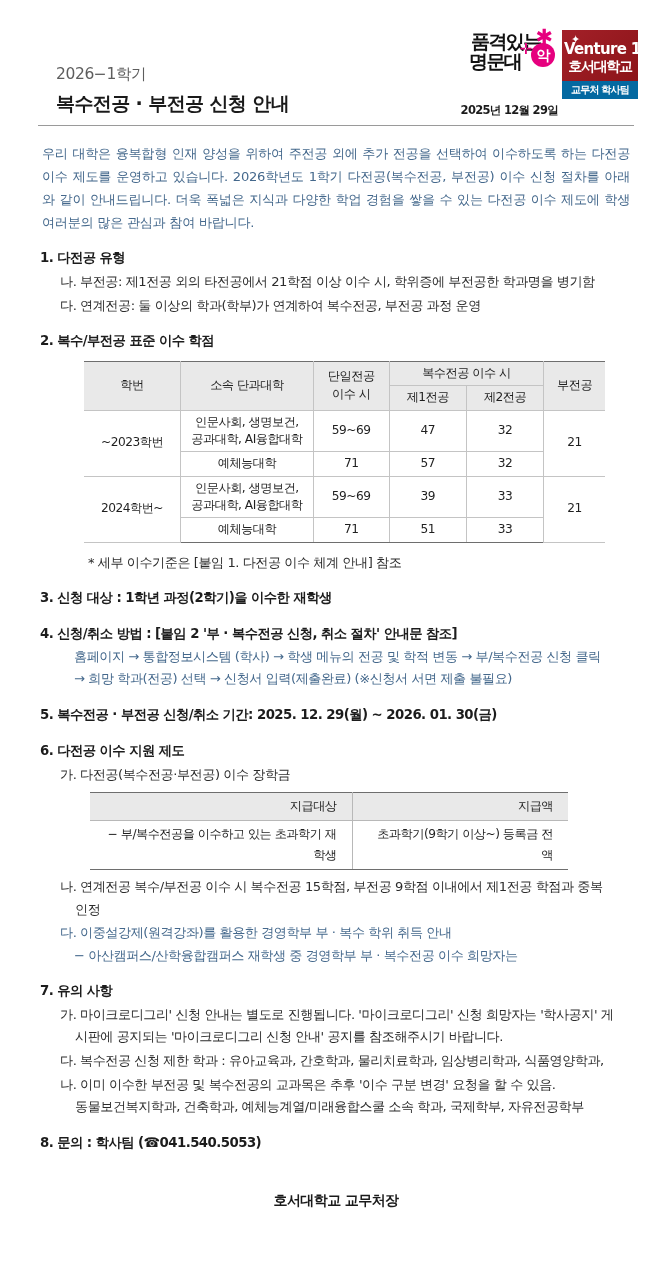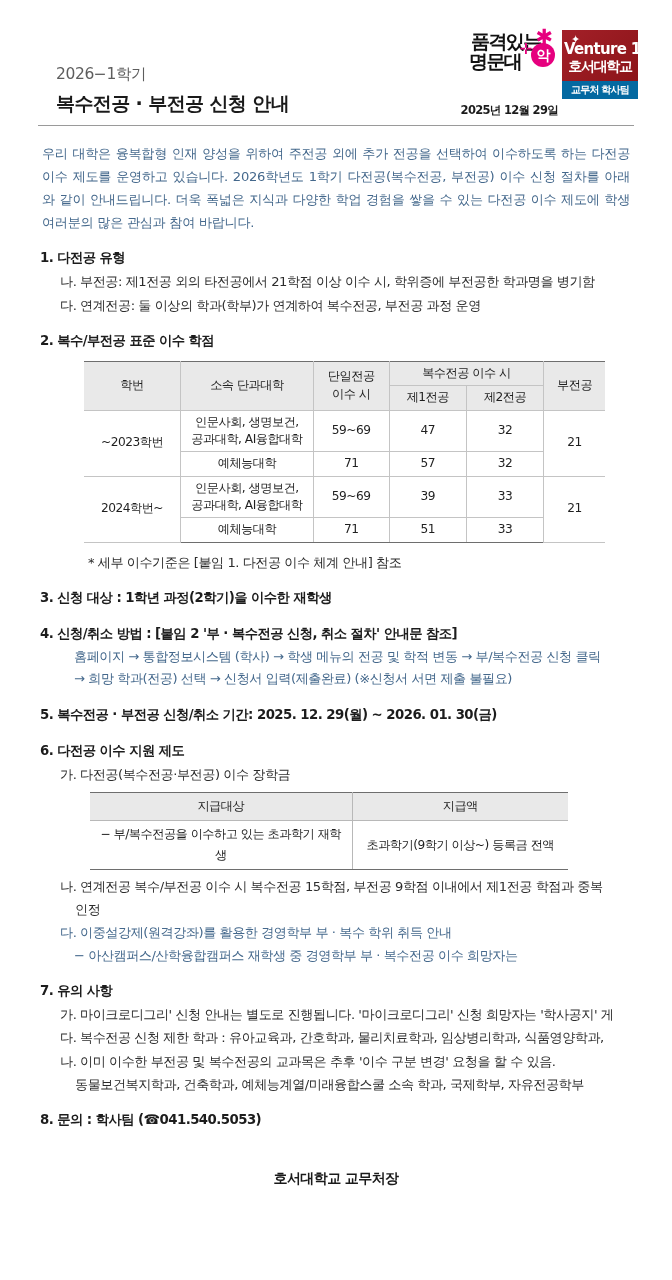--- a/index.html
+++ b/index.html
@@ -271,22 +271,22 @@
   table.scholar {
     border-collapse: collapse;
     width: 478px;
     font-size: 12.2px;
     letter-spacing: -0.5px;
     color: #1f1f1f;
   }
   table.scholar th, table.scholar td {
     border-left: 1px solid #b8b8b8;
     border-right: 1px solid #b8b8b8;
-    text-align: center;
-    padding: 3px 8px;
+    text-align: right;
+    padding: 3px 15px;
     font-weight: normal;
   }
   table.scholar th:first-child, table.scholar td:first-child { border-left: none; }
   table.scholar th:last-child, table.scholar td:last-child { border-right: none; }
   table.scholar thead th {
     background: #e9e9e9;
     border-top: 1.7px solid #6e6e6e;
     border-bottom: 1px solid #b8b8b8;
   }
   table.scholar tbody td { border-bottom: 1.7px solid #6e6e6e; }
@@ -454,20 +454,21 @@
       <div class="spacer-sm"></div>
       <div class="item">나. 연계전공 복수/부전공 이수 시 복수전공 15학점, 부전공 9학점 이내에서 제1전공 학점과 중복</div>
       <div class="item-cont">인정</div>
       <div class="item blue">다. 이중설강제(원격강좌)를 활용한 경영학부 부 · 복수 학위 취득 안내</div>
       <div class="item-sub blue">− 아산캠퍼스/산학융합캠퍼스 재학생 중 경영학부 부 · 복수전공 이수 희망자는</div>
     </div>
 
     <div class="sec">
       <div class="sec-title">7. 유의 사항</div>
       <div class="item">가. 마이크로디그리' 신청 안내는 별도로 진행됩니다. '마이크로디그리' 신청 희망자는 '학사공지' 게</div>
+      <div class="item-cont">시판에 공지되는 '마이크로디그리 신청 안내' 공지를 참조해주시기 바랍니다.</div>
       <div class="item">다. 복수전공 신청 제한 학과 : 유아교육과, 간호학과, 물리치료학과, 임상병리학과, 식품영양학과,</div>
       <div class="item">나. 이미 이수한 부전공 및 복수전공의 교과목은 추후 '이수 구분 변경' 요청을 할 수 있음.</div>
       <div class="item-cont">동물보건복지학과, 건축학과, 예체능계열/미래융합스쿨 소속 학과, 국제학부, 자유전공학부</div>
     </div>
 
     <div class="sec">
       <div class="sec-title">8. 문의 : 학사팀 (☎041.540.5053)</div>
     </div>
 
     <div class="signature">호서대학교 교무처장</div>

